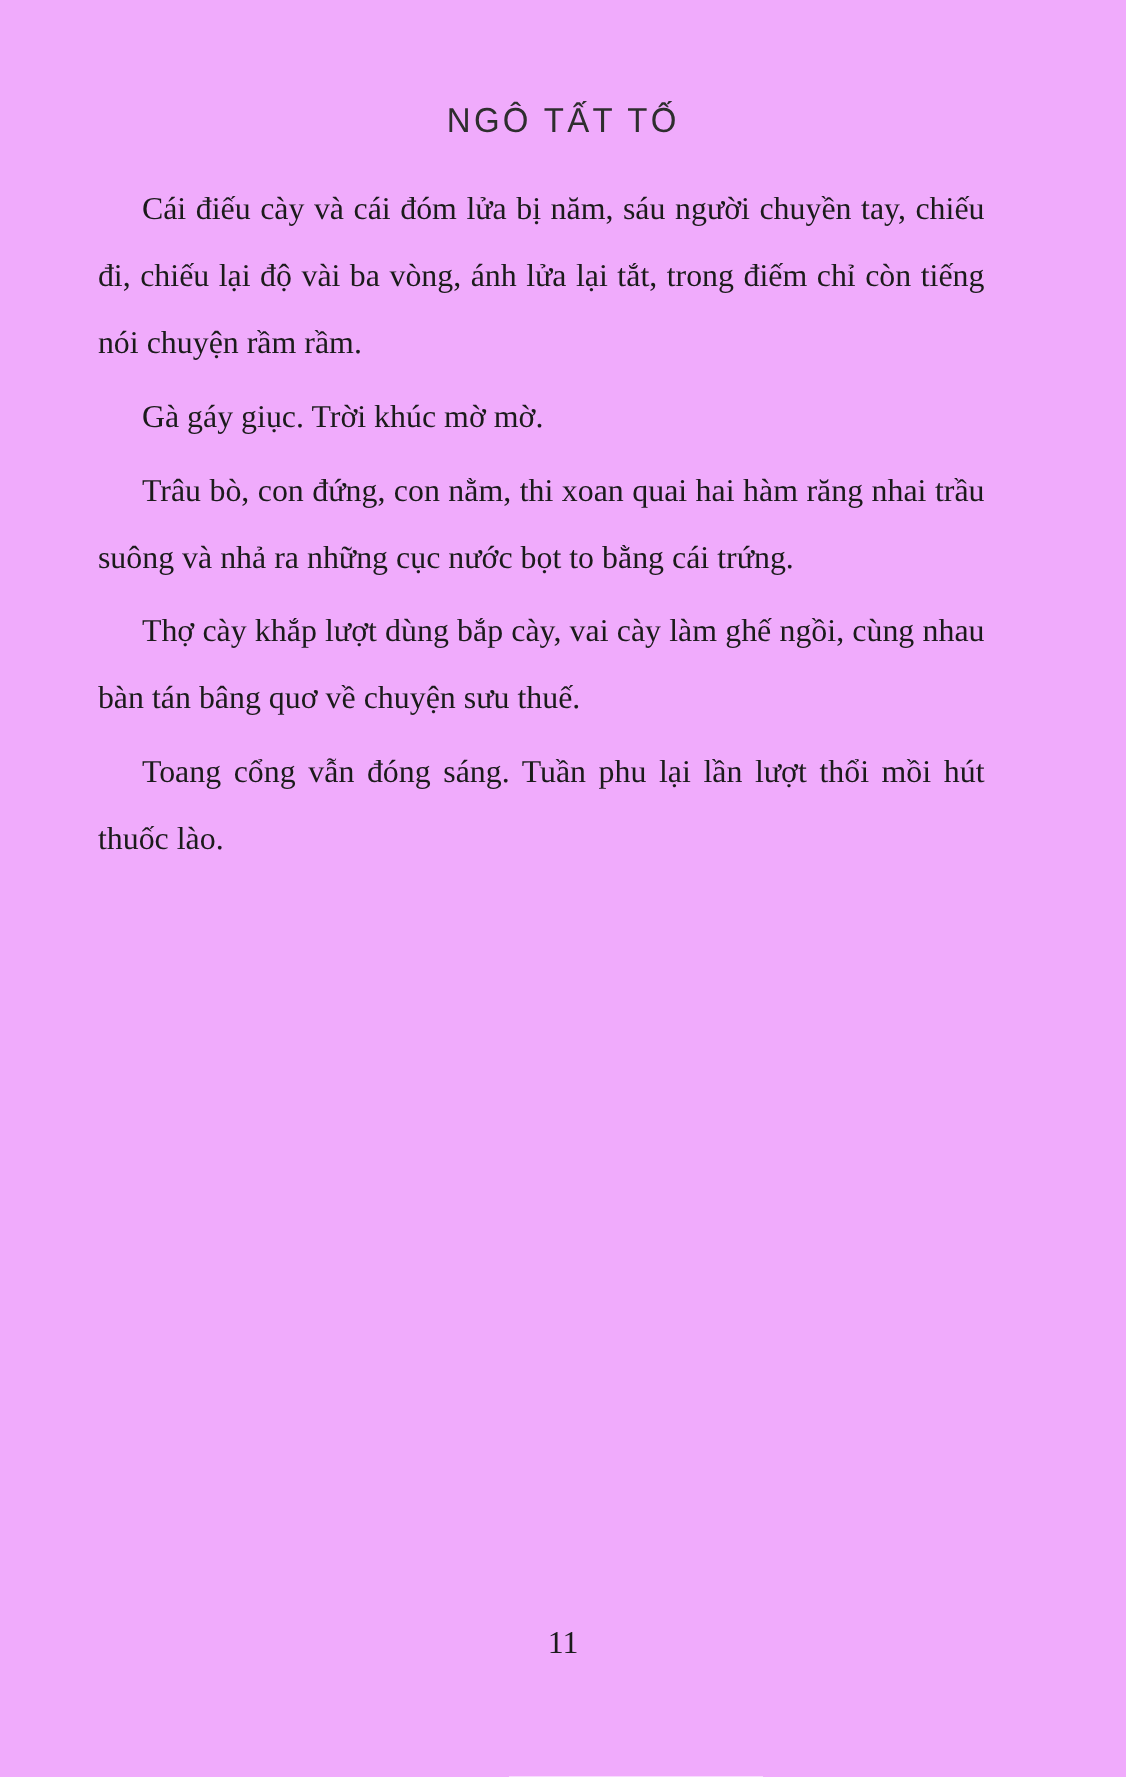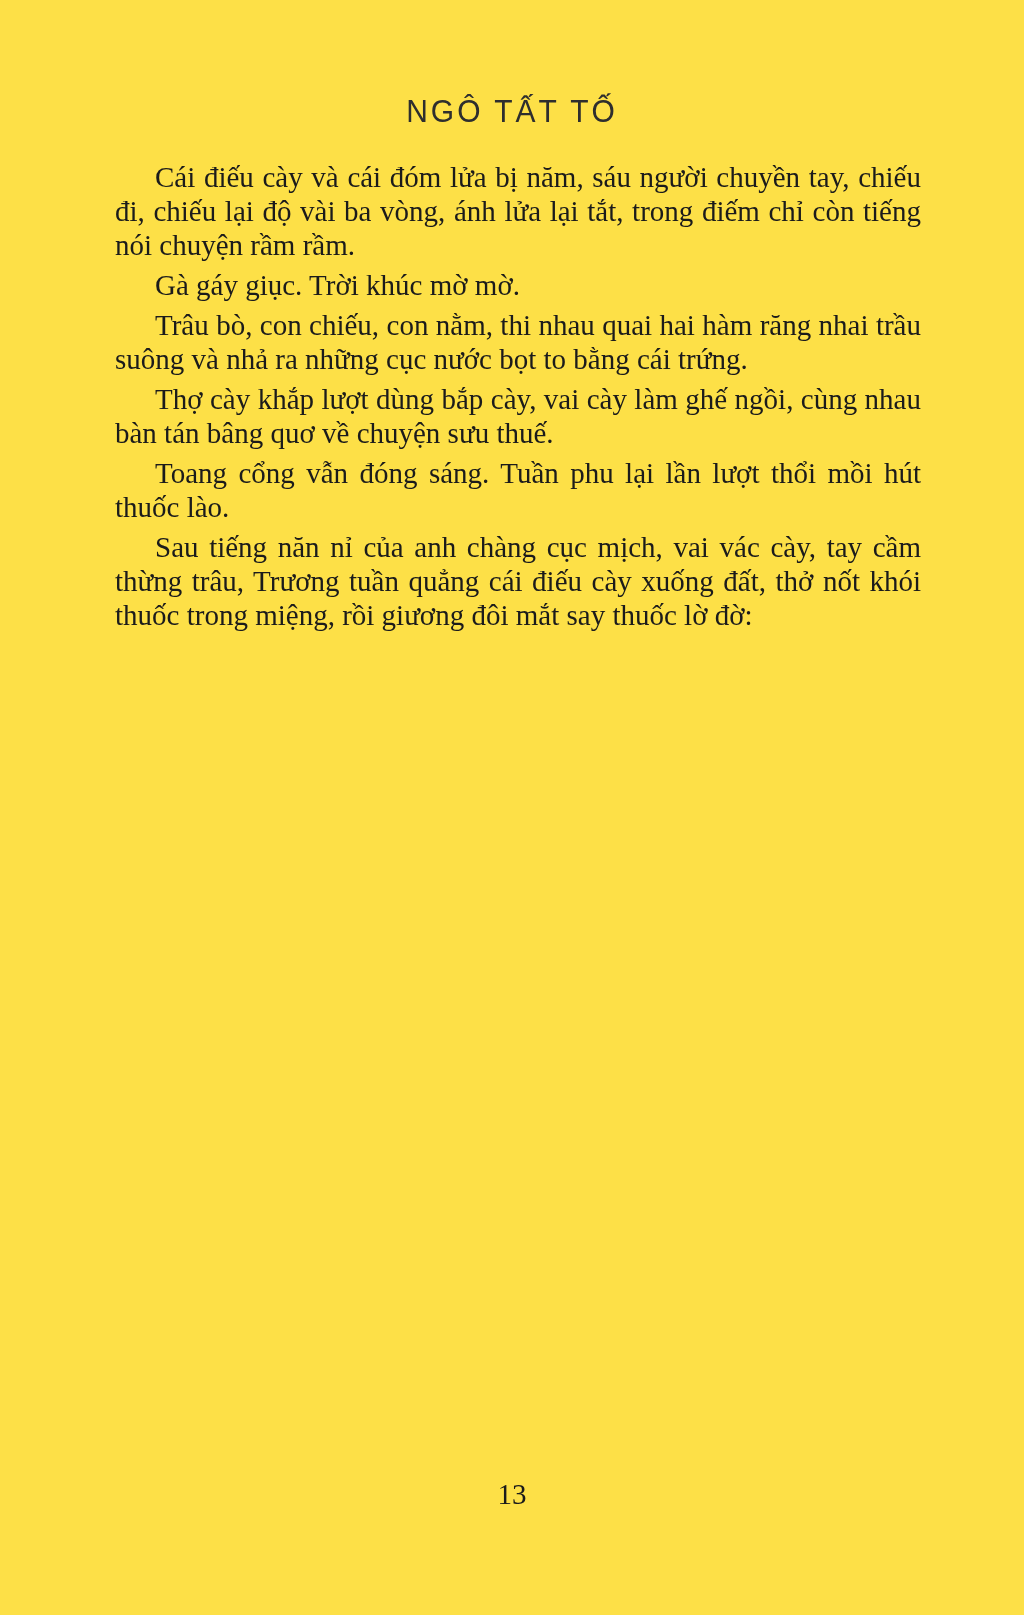--- a/index.html
+++ b/index.html
@@ -4,46 +4,46 @@
 <style>
   html, body {
     margin: 0;
     padding: 0;
     background: #ffffff;
   }
   .page {
     position: relative;
     width: 1024px;
     height: 1615px;
-    background: #fde047;
+    background: #f0abfc;
     overflow: hidden;
     font-family: "Liberation Serif", serif;
     color: #1b1b1b;
   }
   .running-header {
     position: absolute;
     top: 94px;
     left: 0;
     width: 100%;
     text-align: center;
     font-family: "Liberation Sans", sans-serif;
     font-weight: 400;
     font-size: 30px;
     letter-spacing: 3px;
     color: #2e2e2e;
     transform: scaleY(1.05);
   }
   .body-text {
     position: absolute;
-    left: 115px;
+    left: 89px;
     top: 160px;
     width: 806px;
     text-align: justify;
     font-size: 29px;
-    line-height: 34px;
+    line-height: 61px;
     color: #1b1b1b;
   }
   .body-text p {
     margin: 0 0 6px 0;
     text-indent: 40px;
   }
   .page-number {
     position: absolute;
     top: 1478px;
     left: 0;
@@ -56,21 +56,20 @@
 </head>
 <body>
 
 <div class="page">
 
   <div class="running-header">NGÔ TẤT TỐ</div>
 
   <div class="body-text">
     <p>Cái điếu cày và cái đóm lửa bị năm, sáu người chuyền tay, chiếu đi, chiếu lại độ vài ba vòng, ánh lửa lại tắt, trong điếm chỉ còn tiếng nói chuyện rầm rầm.</p>
     <p>Gà gáy giục. Trời khúc mờ mờ.</p>
-    <p>Trâu bò, con chiếu, con nằm, thi nhau quai hai hàm răng nhai trầu suông và nhả ra những cục nước bọt to bằng cái trứng.</p>
+    <p>Trâu bò, con đứng, con nằm, thi xoan quai hai hàm răng nhai trầu suông và nhả ra những cục nước bọt to bằng cái trứng.</p>
     <p>Thợ cày khắp lượt dùng bắp cày, vai cày làm ghế ngồi, cùng nhau bàn tán bâng quơ về chuyện sưu thuế.</p>
     <p>Toang cổng vẫn đóng sáng. Tuần phu lại lần lượt thổi mồi hút thuốc lào.</p>
-    <p>Sau tiếng năn nỉ của anh chàng cục mịch, vai vác cày, tay cầm thừng trâu, Trương tuần quẳng cái điếu cày xuống đất, thở nốt khói thuốc trong miệng, rồi giương đôi mắt say thuốc lờ đờ:</p>
   </div>
 
-  <div class="page-number">13</div>
+  <div class="page-number">11</div>
 
 </div>
 
 </body></html>

